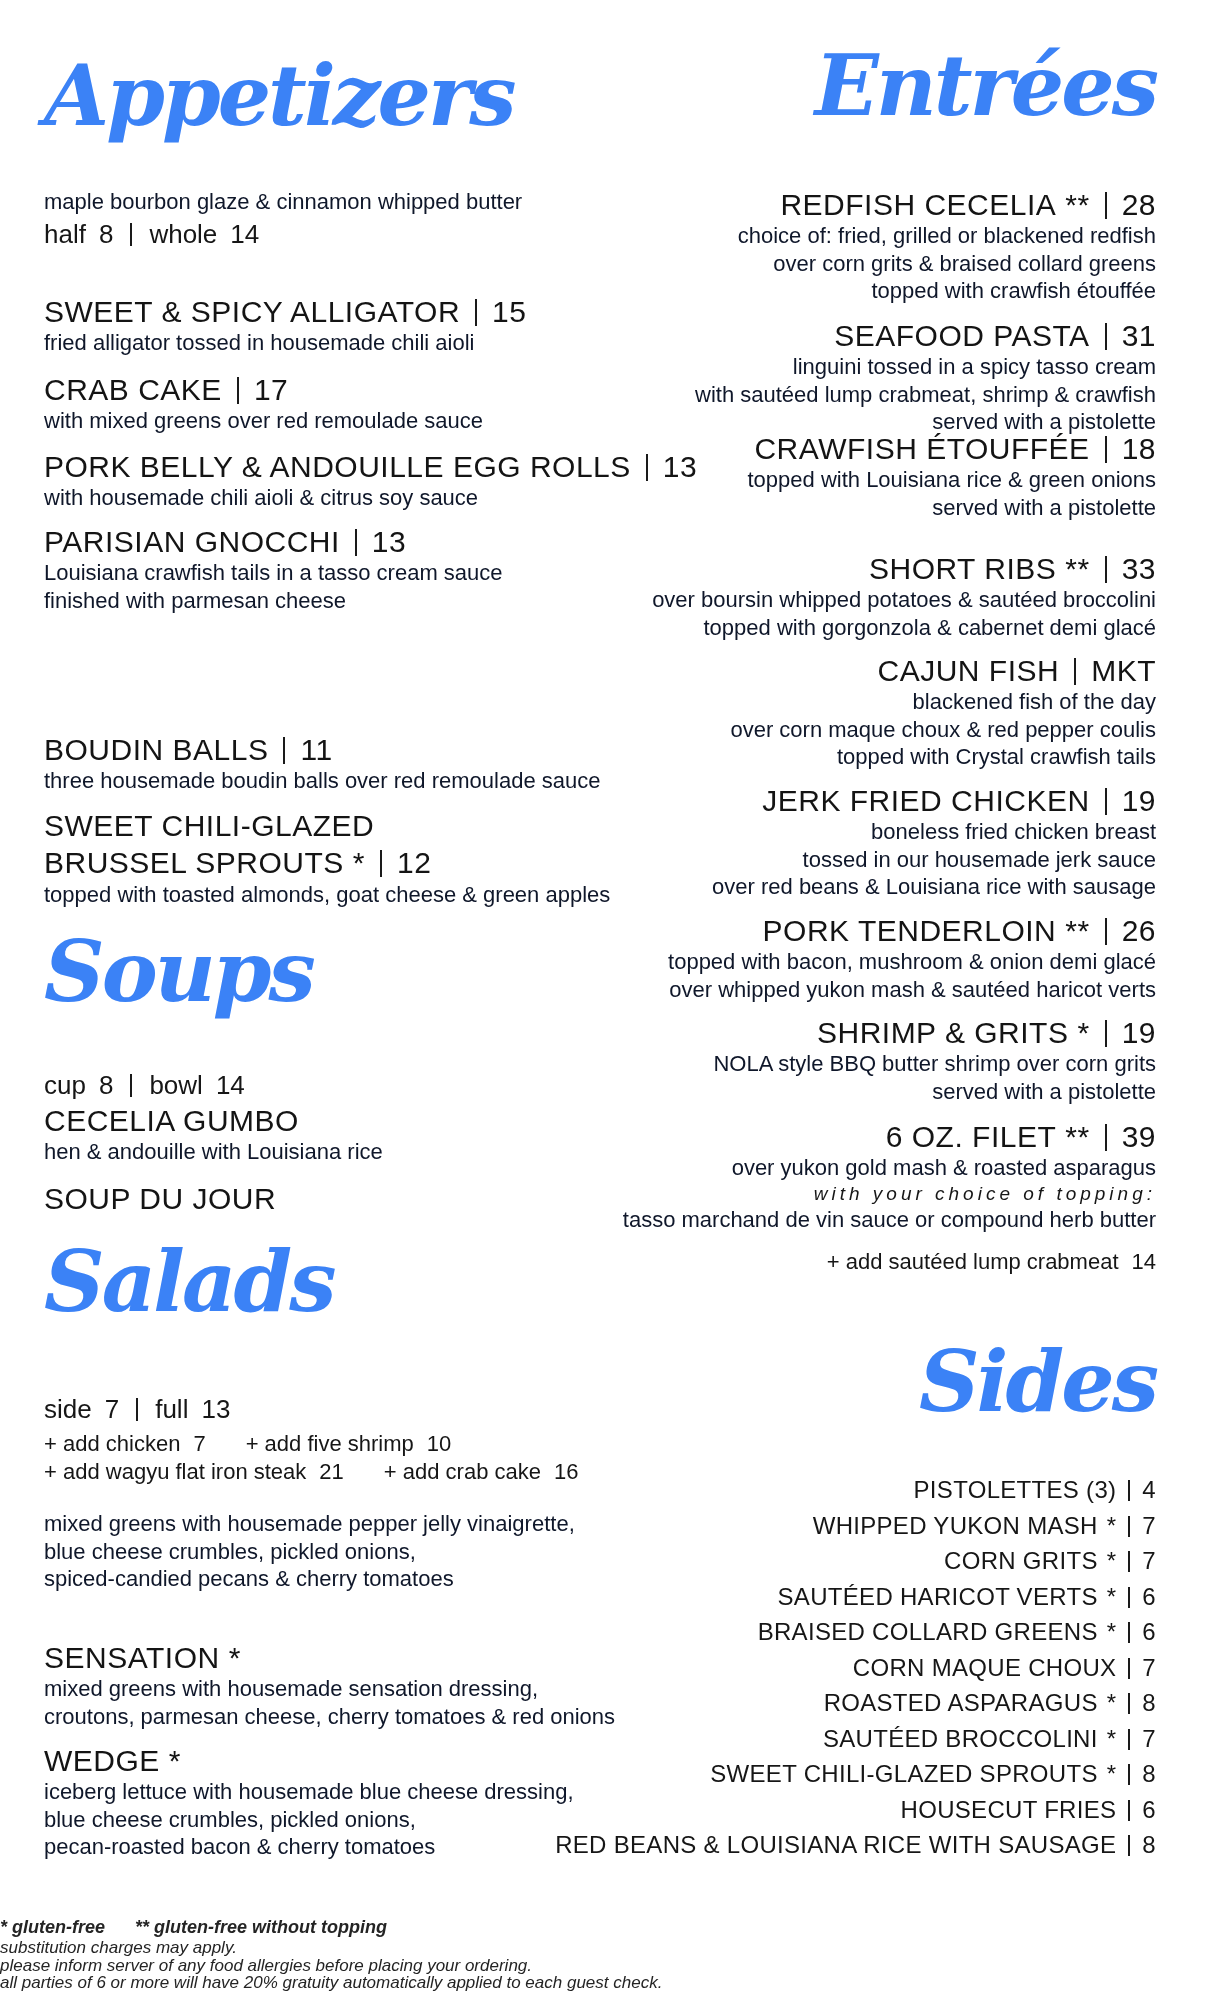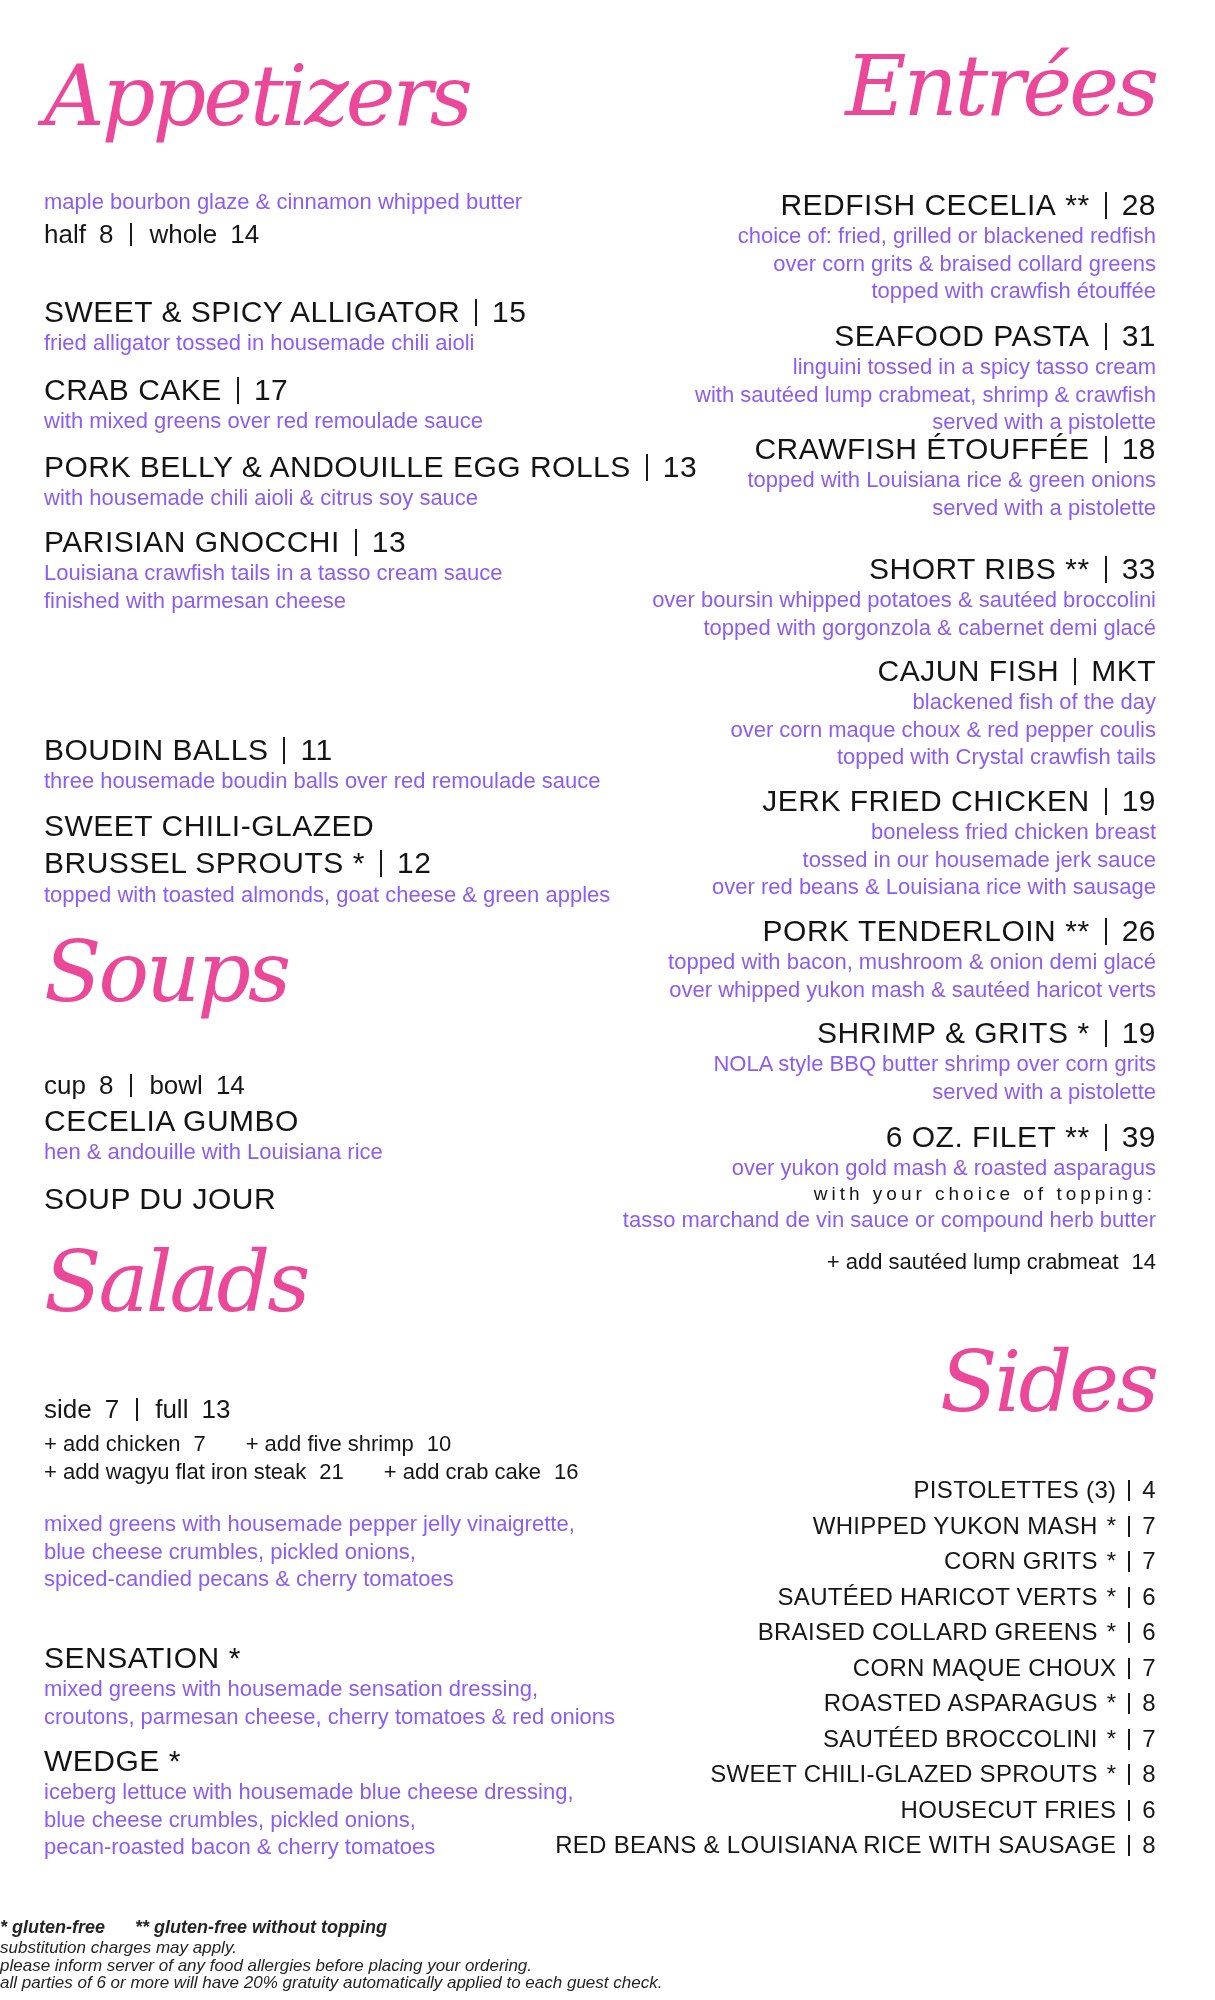--- a/index.html
+++ b/index.html
@@ -2,38 +2,38 @@
 <html><head>
 <meta charset="utf-8">
 <style>
   html,body{margin:0;padding:0;background:#e8e8e8}
   .page{position:relative;width:1215px;height:2000px;background:#ffffff;overflow:hidden;
         font-family:"Liberation Sans",sans-serif;color:#161616;margin:0 auto}
   .col{position:absolute;top:0;height:100%}
   .col-left{left:44px;width:620px;text-align:left}
   .col-right{left:520px;width:636px;text-align:right}
   .col > *{position:absolute;left:0;width:100%}
-  .script{font-family:"DejaVu Serif",serif;font-style:italic;font-weight:normal;
-          font-size:84px;line-height:1.05;letter-spacing:-3px;color:#ec4899;white-space:nowrap;margin:0}
+  .script{font-family:"DejaVu Serif",serif;font-style:italic;font-weight:bold;
+          font-size:84px;line-height:1.05;letter-spacing:-3px;color:#3b82f6;white-space:nowrap;margin:0}
   .name-line{font-size:30px;line-height:34px;letter-spacing:.5px;white-space:nowrap;color:#141414}
   .two-line .name-line{line-height:37px}
-  .desc{font-size:22px;line-height:27.5px;white-space:nowrap;color:#8b5cf6}
+  .desc{font-size:22px;line-height:27.5px;white-space:nowrap;color:#0f172a}
   .stars:not(:empty){margin-left:9px}
   .bar{display:inline-block;width:2px;background:#1a1a1a}
   .bar-name{height:27px;vertical-align:-4px;margin:0 15px}
   .bar-sz{height:23px;vertical-align:-3px;margin:0 17px}
   .bar-side{height:21px;vertical-align:-3px;margin:0 12px}
   .sizes{font-size:26px;line-height:31px;white-space:nowrap}
   .item .sizes{margin-top:3px}
   .sz-price{margin-left:13px}
   .addons-block{font-size:22px}
   .addon-row{line-height:28px;white-space:nowrap}
   .ad-price{margin-left:13px}
   .ad-gap{margin-left:40px}
-  .topping-note{font-size:19px;line-height:24px;letter-spacing:4px;white-space:nowrap}
+  .topping-note{font-size:19px;line-height:24px;font-style:italic;letter-spacing:4px;white-space:nowrap}
   .addon-line{font-size:22px;line-height:28px;white-space:nowrap}
   .side-row{font-size:24px;line-height:35.5px;letter-spacing:.3px;white-space:nowrap}
   .footer{position:absolute;left:0;top:1916px;width:100%;text-align:left;font-style:italic;color:#242424}
   .f1{font-size:18px;font-weight:bold;line-height:23px}
   .f-gap{margin-left:30px}
   .fl{font-size:17px;line-height:17.5px}
 </style>
 </head>
 <body>
 

